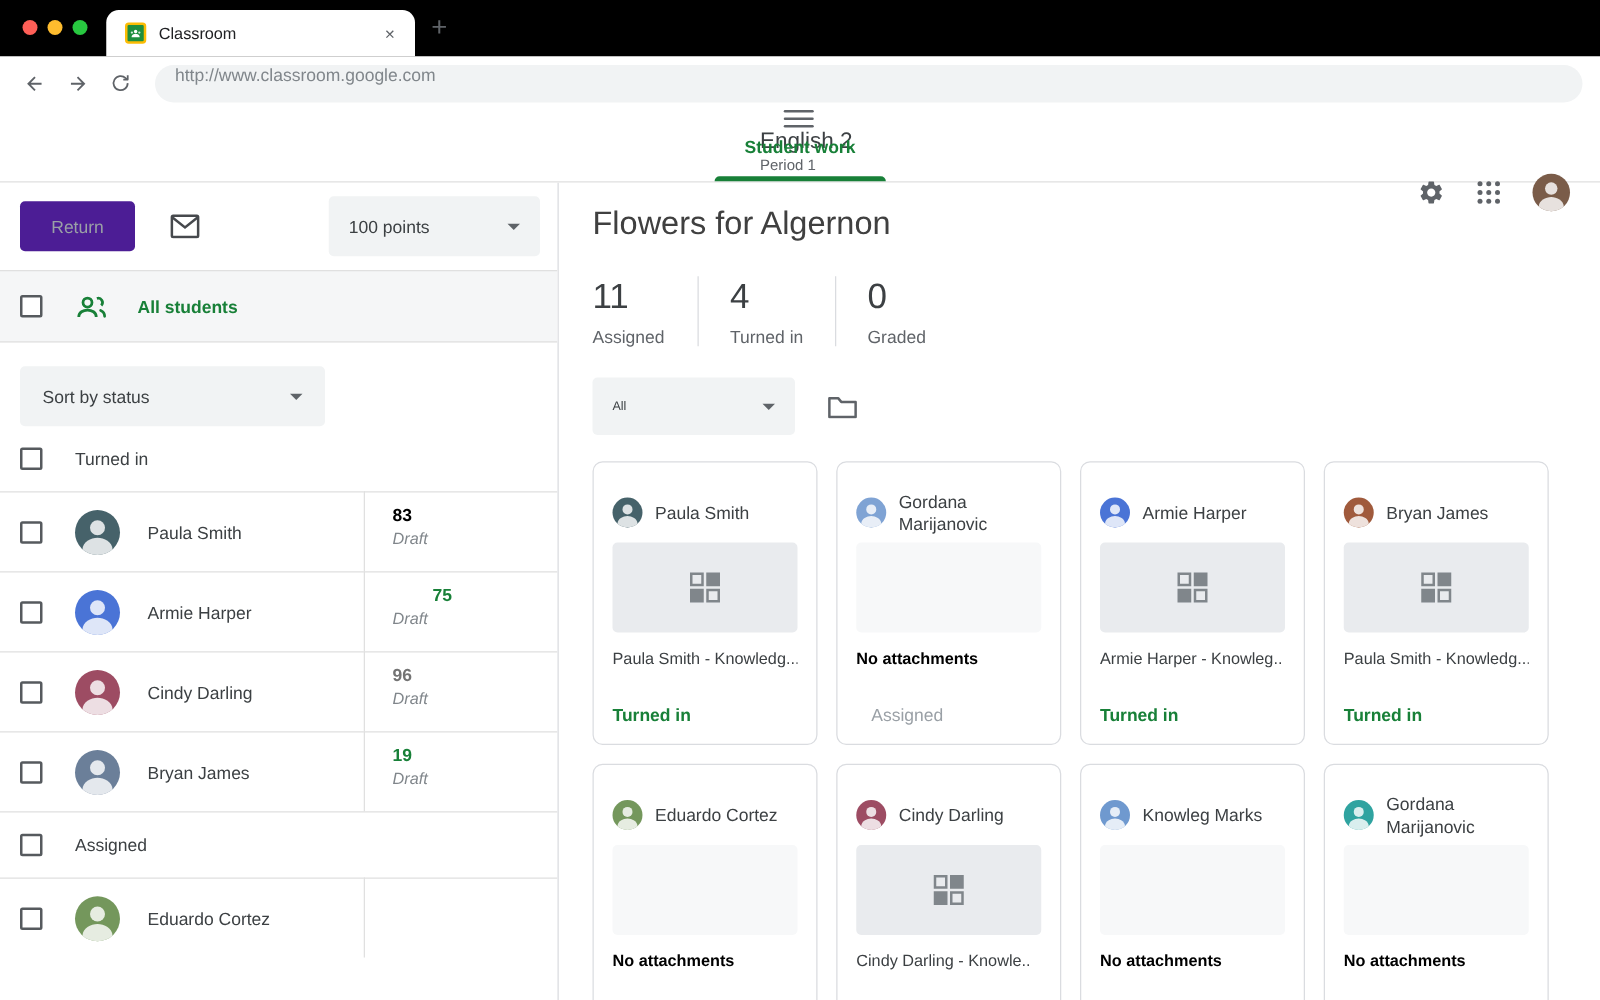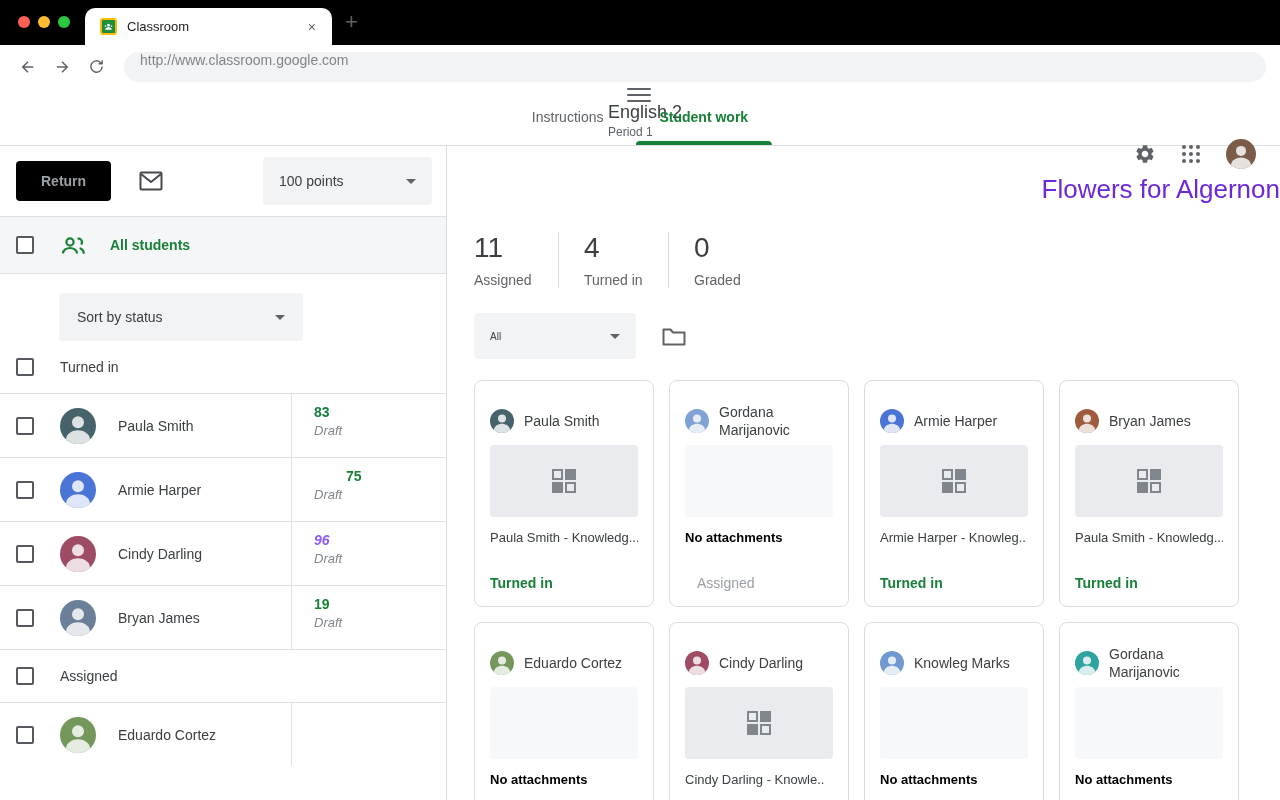--- a/index.html
+++ b/index.html
@@ -55,56 +55,56 @@
   .av-36 { width:36px; height:36px; }
   .av-24 { width:24px; height:24px; }
 
   
   .content { display:flex; height:654px; }
   .sidebar { width:447px; flex:none; border-right:1px solid #dadce0; overflow:hidden; }
   .main { flex:1; padding:0 0 0 27px; overflow:hidden; }
 
   
   .action-row { height:70px; display:flex; align-items:center; padding:0 14px 0 16px; }
-  .return-btn { background:#000000; color:#9aa0a6; border:none; border-radius:4px;
-    font-size:14px; font-weight:bold; padding:12px 25px;
+  .return-btn { background:#4c1d95; color:#9aa0a6; border:none; border-radius:4px;
+    font-size:14px; font-weight:normal; padding:12px 25px;
     font-family:"Liberation Sans", sans-serif; }
   .mail-btn { margin-left:28px; display:flex; }
   .points-dd { margin-left:auto; width:169px; height:48px; background:#f1f3f4;
     border-radius:4px; display:flex; align-items:center; padding:0 16px;
     font-size:14px; color:#3c4043; cursor:pointer; }
   .caret { width:0; height:0; border-left:5px solid transparent;
     border-right:5px solid transparent; border-top:5px solid #5f6368;
     margin-left:auto; }
   .all-students-row { height:58px; background:#f5f6f7; border-top:1px solid #e0e0e0;
     border-bottom:1px solid #e0e0e0; display:flex; align-items:center;
     padding:0 16px; cursor:pointer; }
   .checkbox { width:18px; height:18px; border:2px solid #565a5e; border-radius:2px;
     background:#fff; flex:none; cursor:pointer; }
   .all-students-label { font-size:14px; font-weight:bold; margin-left:24px; }
   .people-ic { margin-left:26px; display:flex; }
-  .sort-row { padding:19px 16px 0 16px;margin-left:43px; }
+  .sort-row { padding:19px 16px 0 16px; }
   .sort-dd { width:244px; height:48px; background:#f1f3f4; border-radius:4px;
     display:flex; align-items:center; padding:0 18px; font-size:14px; color:#3c4043;
     cursor:pointer; }
   .section-row { display:flex; align-items:center; padding:17px 16px; gap:26px; }
   .section-row.bordered { border-top:1px solid #e0e0e0; }
   .section-label { font-size:14px; color:#3c4043; }
   .student-row { display:flex; height:64px; }
   .srow-main { flex:1; display:flex; align-items:center; gap:0; padding:0 16px;
     border-top:1px solid #e0e0e0; cursor:pointer; }
   .srow-main .avatar { margin-left:26px; }
   .srow-name { font-size:14px; margin-left:22px; }
   .srow-grade { width:155px; border-left:1px solid #e0e0e0;
     border-top:1px solid #e0e0e0; padding:10px 0 0 22px; cursor:pointer; }
   .grade-val { font-size:14px; font-weight:bold; }
   .grade-note { font-size:13px; font-style:italic; color:#80868b; margin-top:3px; }
 
   
-  .assignment-title { font-size:26px; color:#6d28d9; margin-top:28px;text-align:right; }
+  .assignment-title { font-size:26px; color:#404040; margin-top:17px; }
   .stats { display:flex; margin-top:27px; }
   .stat { width:85px; border-right:1px solid #dadce0; }
   .stat:last-child { border-right:none; }
   .stat + .stat { margin-left:25px; }
   .stat-value { font-size:28px; color:#3c4043; }
   .stat-label { font-size:14px; color:#5f6368; margin-top:8px; }
   .filter-row { display:flex; align-items:center; margin-top:25px; }
   .filter-dd { width:162px; height:46px; background:#f1f3f4; border-radius:4px;
     display:flex; align-items:center; padding:0 16px; font-size:10px; color:#3c4043;
     cursor:pointer; }
@@ -181,23 +181,20 @@
   <div class="hamburger">
       <i></i>
       <i></i>
       <i></i>
     </div>
   <div class="course-block">
     <div class="course-title">English 2</div>
     <div class="course-subtitle">Period 1</div>
   </div>
   <div class="header-tabs">
-    <div class="h-tab">
-      <span>Instructions</span>
-    </div>
     <div class="h-tab active" style="color: rgb(24, 128, 56);">
       <span>Student work</span>
       <span class="underline" style="background: rgb(24, 128, 56);"></span>
     </div>
   </div>
   <div class="header-icons">
     <span style="display:flex">
       <svg width="22" height="22" viewBox="0 0 24 24" fill="#5f6368">
           <path d="M19.14 12.94c.04-.3.06-.61.06-.94 0-.32-.02-.64-.07-.94l2.03-1.58c.18-.14.23-.41.12-.61l-1.92-3.32c-.12-.22-.37-.29-.59-.22l-2.39.96c-.5-.38-1.03-.7-1.62-.94l-.36-2.54c-.04-.24-.24-.41-.48-.41h-3.84c-.24 0-.43.17-.47.41l-.36 2.54c-.59.24-1.13.57-1.62.94l-2.39-.96c-.22-.08-.47 0-.59.22L2.74 8.87c-.12.21-.08.47.12.61l2.03 1.58c-.05.3-.09.63-.09.94s.02.64.07.94l-2.03 1.58c-.18.14-.23.41-.12.61l1.92 3.32c.12.22.37.29.59.22l2.39-.96c.5.38 1.03.7 1.62.94l.36 2.54c.05.24.24.41.48.41h3.84c.24 0 .44-.17.47-.41l.36-2.54c.59-.24 1.13-.56 1.62-.94l2.39.96c.22.08.47 0 .59-.22l1.92-3.32c.12-.22.07-.47-.12-.61l-2.01-1.58zM12 15.6c-1.98 0-3.6-1.62-3.6-3.6s1.62-3.6 3.6-3.6 3.6 1.62 3.6 3.6-1.62 3.6-3.6 3.6z"></path>
         </svg>
@@ -269,21 +266,21 @@
         <span class="checkbox"></span>
         <span class="avatar av-36" style="background: rgb(70, 98, 106);">
           <svg viewBox="0 0 24 24" fill="rgba(255,255,255,0.82)">
               <circle cx="12" cy="9.5" r="4"></circle>
               <path d="M4 21c0-4 4.5-6.2 8-6.2s8 2.2 8 6.2v3H4z"></path>
             </svg>
         </span>
         <span class="srow-name">Paula Smith</span>
       </div>
       <div class="srow-grade">
-        <div class="grade-val" style="color: #15803d;">83</div>
+        <div class="grade-val" style="color: #000000;">83</div>
         <div class="grade-note">Draft</div>
       </div>
     </div>
 
     <div class="student-row">
       <div class="srow-main">
         <span class="checkbox"></span>
         <span class="avatar av-36" style="background: rgb(74, 116, 214);">
           <svg viewBox="0 0 24 24" fill="rgba(255,255,255,0.82)">
               <circle cx="12" cy="9.5" r="4"></circle>
@@ -303,21 +300,21 @@
         <span class="checkbox"></span>
         <span class="avatar av-36" style="background: rgb(157, 76, 99);">
           <svg viewBox="0 0 24 24" fill="rgba(255,255,255,0.82)">
               <circle cx="12" cy="9.5" r="4"></circle>
               <path d="M4 21c0-4 4.5-6.2 8-6.2s8 2.2 8 6.2v3H4z"></path>
             </svg>
         </span>
         <span class="srow-name">Cindy Darling</span>
       </div>
       <div class="srow-grade">
-        <div class="grade-val" style="color: #8b5cf6; font-style: italic;">96</div>
+        <div class="grade-val" style="color: #737373;">96</div>
         <div class="grade-note">Draft</div>
       </div>
     </div>
 
     <div class="student-row">
       <div class="srow-main">
         <span class="checkbox"></span>
         <span class="avatar av-36" style="background: rgb(107, 127, 153);">
           <svg viewBox="0 0 24 24" fill="rgba(255,255,255,0.82)">
               <circle cx="12" cy="9.5" r="4"></circle>

